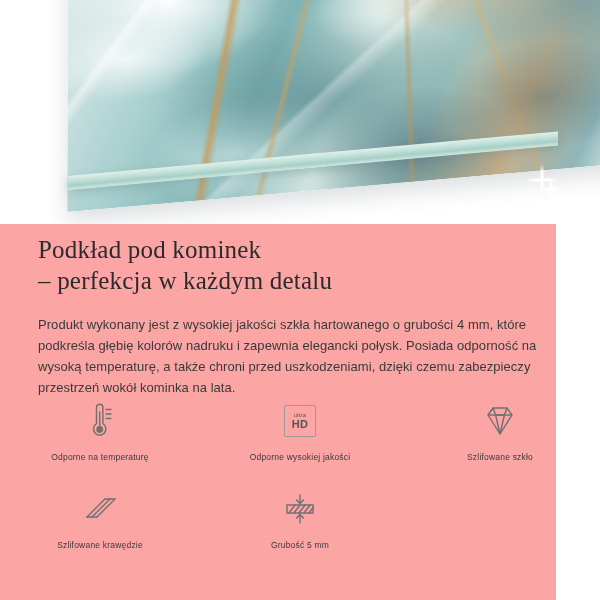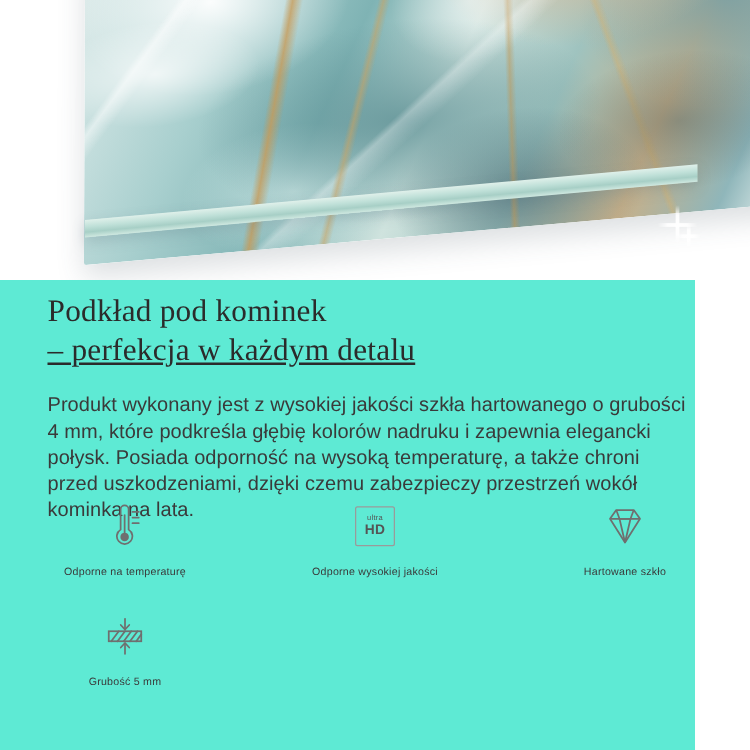--- a/index.html
+++ b/index.html
@@ -10,21 +10,21 @@
     width: 600px;
     height: 600px;
     background: #ffffff;
     font-family: "Liberation Sans", sans-serif;
     overflow: hidden;
   }
   .page {
     position: relative;
     width: 556px;
     height: 600px;
-    background: #5eead4;
+    background: #fca5a5;
   }
 
   
   .hero {
     position: relative;
     width: 600px;
     height: 224px;
     overflow: hidden;
     background: #ffffff;
   }
@@ -111,25 +111,25 @@
   .headline {
     font-family: "Liberation Serif", serif;
     font-size: 25px;
     line-height: 31px;
     color: #2b2b2b;
     font-weight: 400;
     margin: 0;
     padding: 10px 38px 0 38px;
     letter-spacing: 0.2px;
   }
-  .headline .line2 { display: block; text-decoration: underline; }
+  .headline .line2 { display: block; }
   .paragraph {
     margin: 0;
     padding: 18px 44px 0 38px;
-    font-size: 16px;
+    font-size: 13px;
     line-height: 21px;
     color: #3a3a3a;
     letter-spacing: 0.05px;
   }
 
   
   .features {
     position: absolute;
     left: 0;
     top: 392px;
@@ -240,23 +240,37 @@
         <svg width="38" height="34" viewBox="0 0 38 34">
           <g fill="none" stroke="#6f6f6f" stroke-width="1.4" stroke-linejoin="round">
             <path d="M7 11 L12 4 h14 l5 7 L19 30 z"></path>
             <path d="M7 11 h24"></path>
             <path d="M12 4 l2.6 7 L19 30"></path>
             <path d="M26 4 l-2.6 7 L19 30"></path>
             <path d="M14.6 11 h8.8"></path>
           </g>
         </svg>
       </div>
-      <div class="caption">Hartowane szkło</div>
-    </div>
-
+      <div class="caption">Szlifowane szkło</div>
+    </div>
+
+    <div class="feature">
+      <div class="icon">
+        <svg width="38" height="32" viewBox="0 0 38 32">
+          <g fill="none" stroke="#6f6f6f" stroke-width="1.4" stroke-linecap="round">
+            <path d="M6 24 L24 6"></path>
+            <path d="M11 24 L29 6"></path>
+            <path d="M16 24 L34 6"></path>
+            <path d="M6 24 L16 24"></path>
+            <path d="M24 6 L34 6"></path>
+          </g>
+        </svg>
+      </div>
+      <div class="caption">Szlifowane krawędzie</div>
+    </div>
 
     <div class="feature">
       <div class="icon">
         <svg width="38" height="34" viewBox="0 0 38 34">
           <g stroke="#6f6f6f" stroke-width="1.4" fill="none" stroke-linecap="round">
             <line x1="19" y1="3" x2="19" y2="11"></line>
             <path d="M15.6 8 L19 11.6 L22.4 8"></path>
             <line x1="19" y1="31" x2="19" y2="23"></line>
             <path d="M15.6 26 L19 22.4 L22.4 26"></path>
             <rect x="6" y="13" width="26" height="8"></rect>

